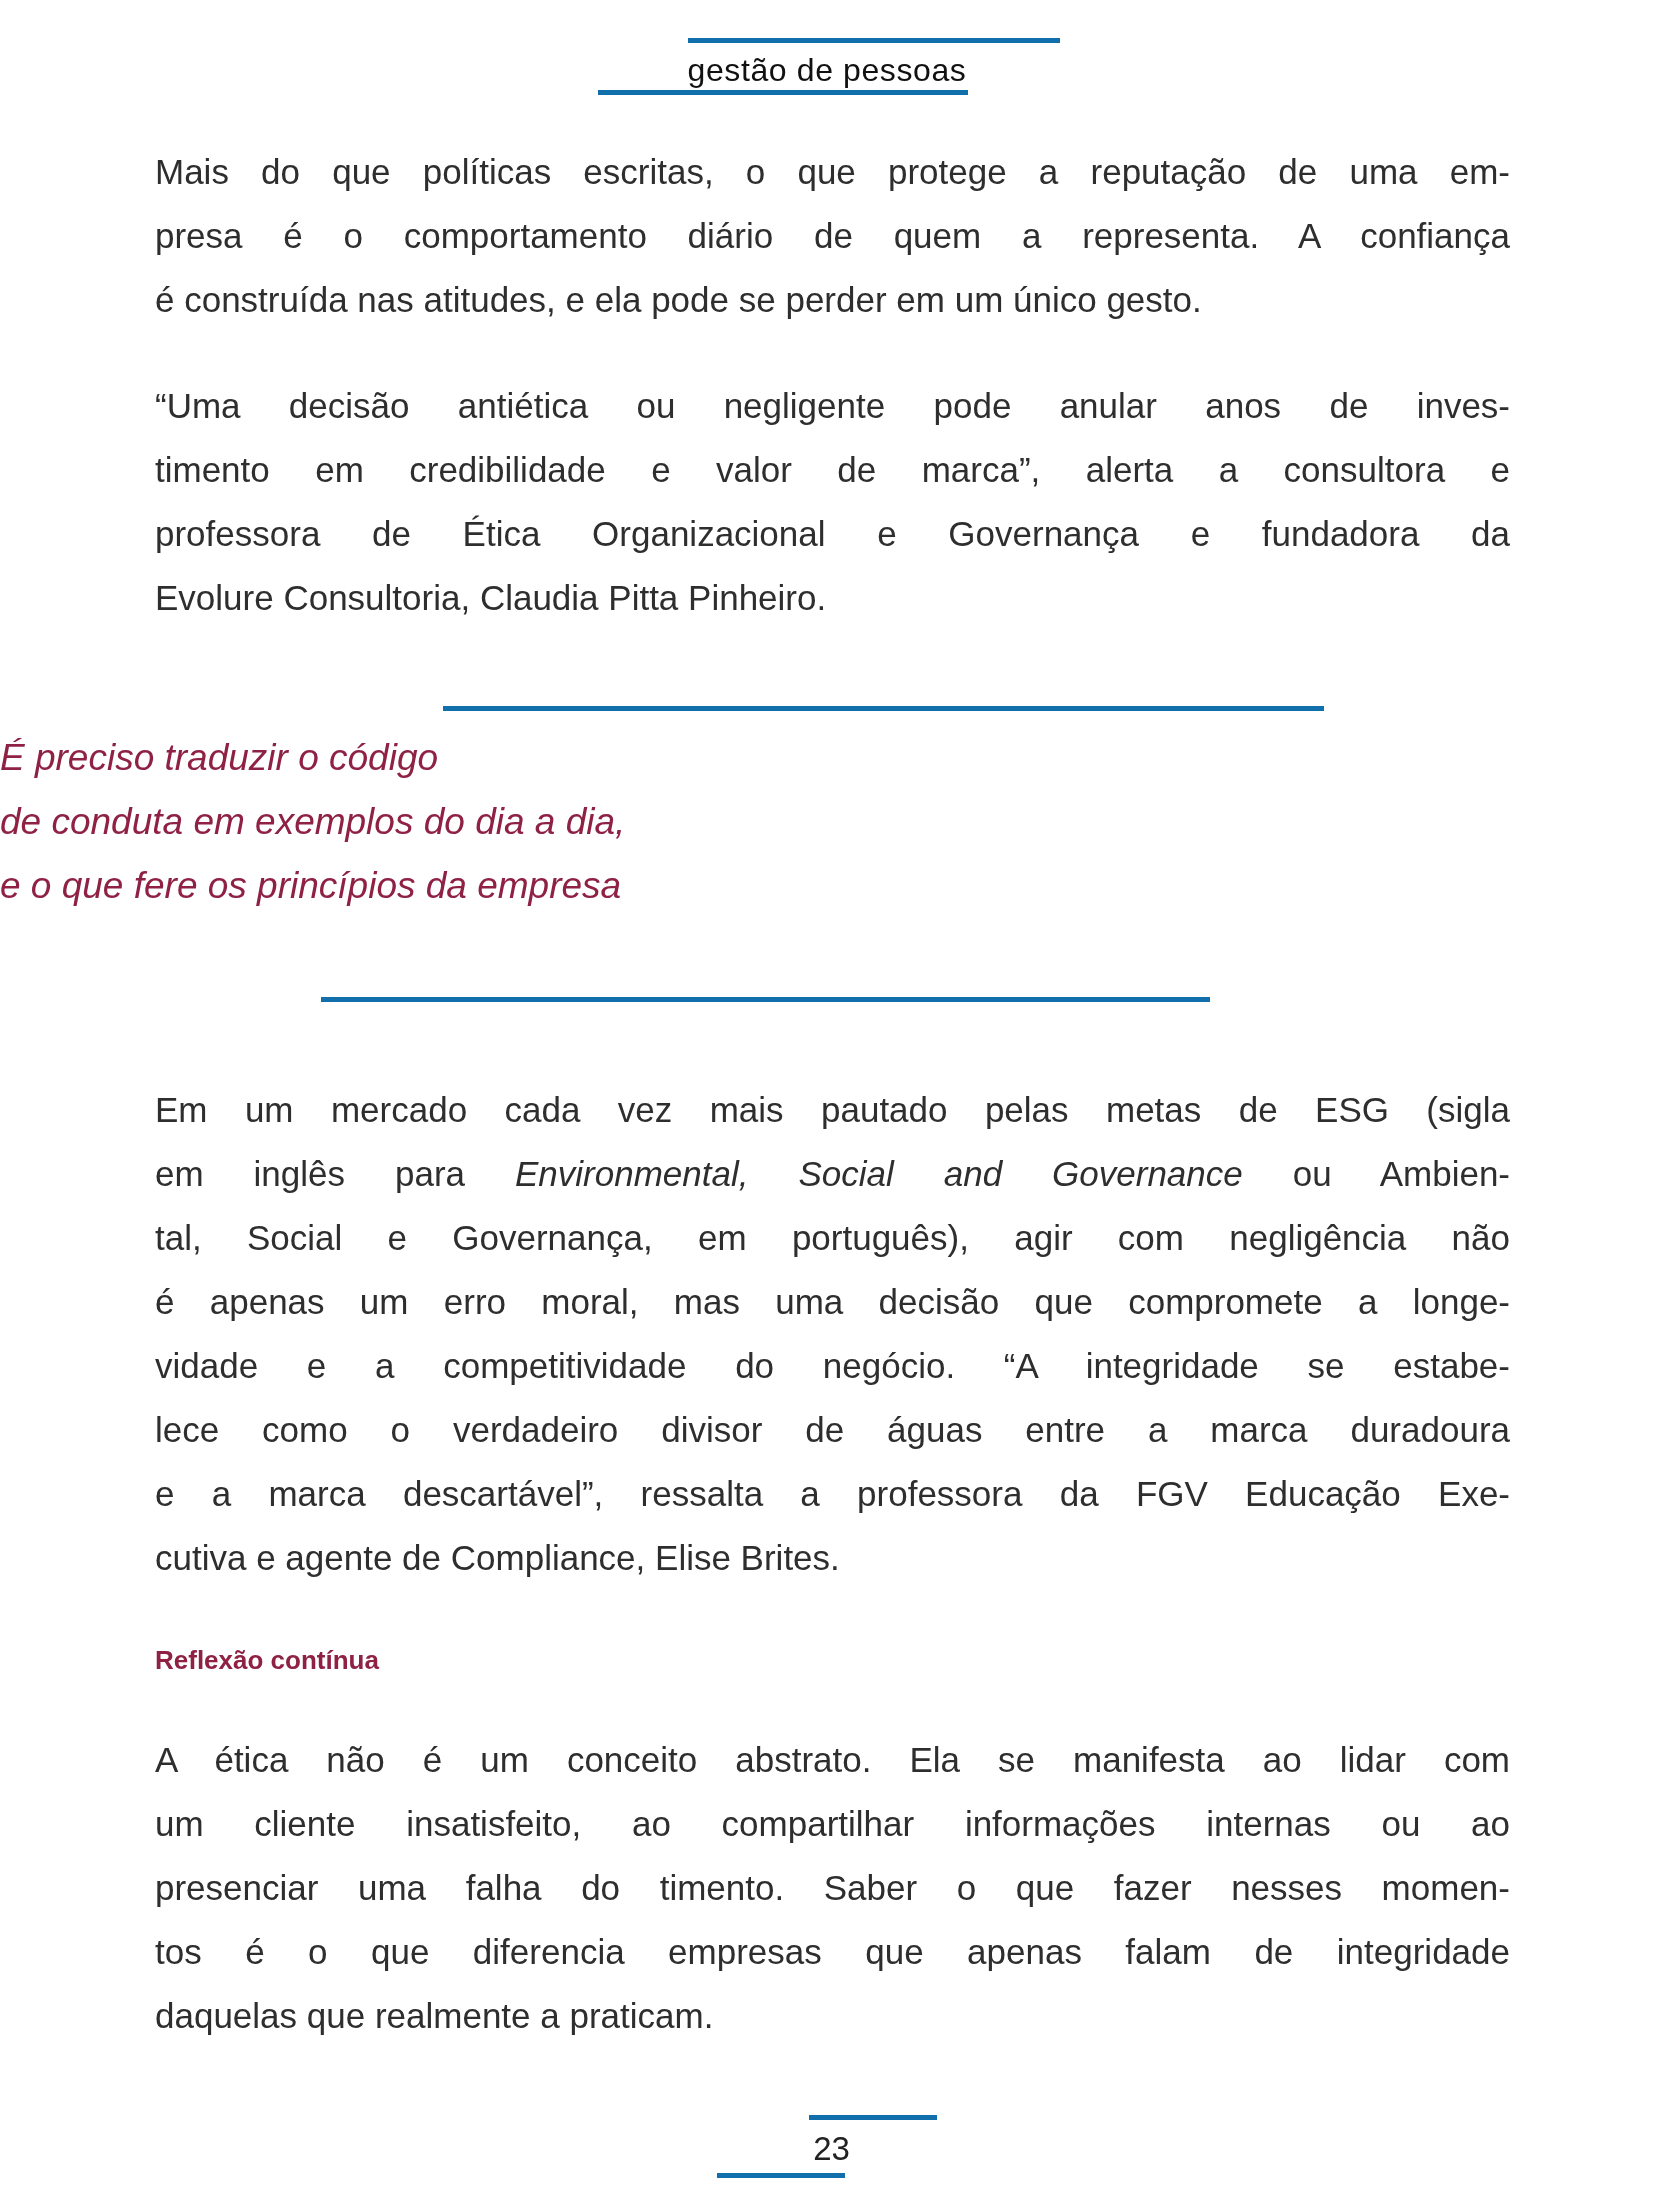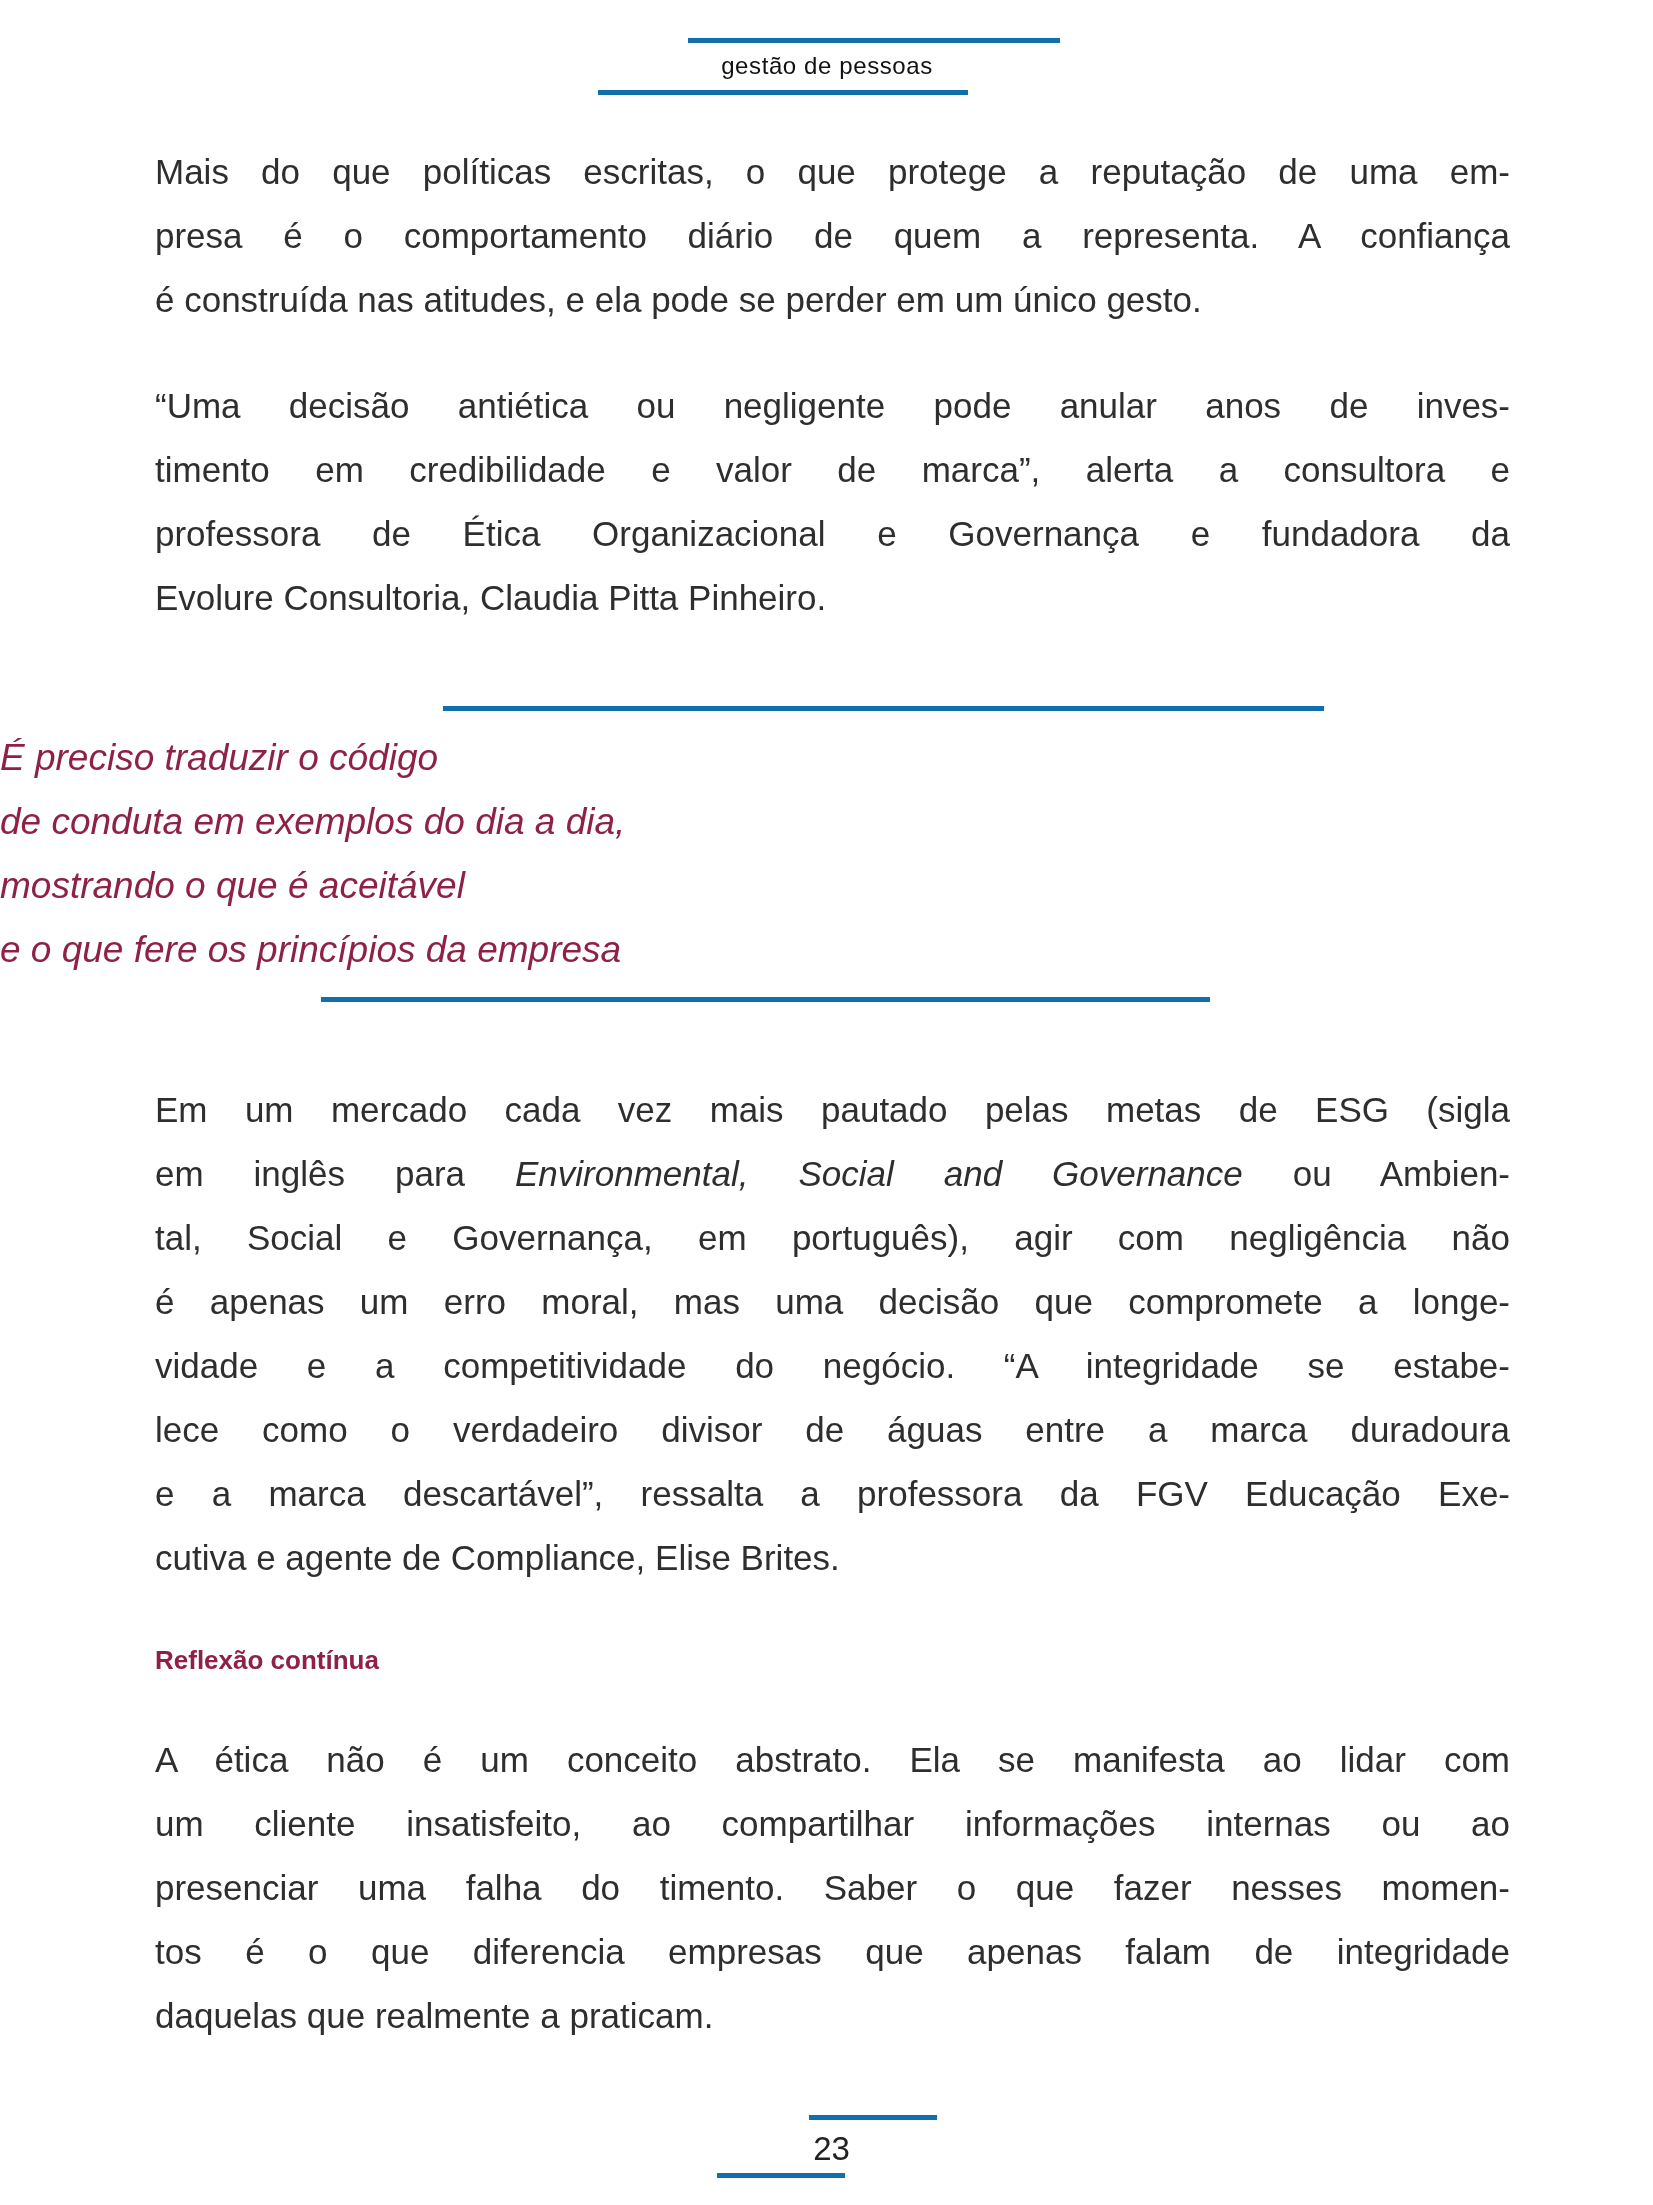--- a/index.html
+++ b/index.html
@@ -20,21 +20,21 @@
   .rule{
     position:absolute;
     height:5px;
     background:var(--accent-blue);
   }
   .header-label{
     position:absolute;
     left:0; right:0;
     top:52px;
     text-align:center;
-    font-size:24px;
+    font-size:32px;
     letter-spacing:0.6px;
     color:#111111;
   }
   .para{
     position:absolute;
     left:155px;
     width:1355px;
     font-size:35px;
     line-height:64px;
     color:var(--body-text);
@@ -94,21 +94,20 @@
       <div class="text-line">timento em credibilidade e valor de marca”, alerta a consultora e</div>
       <div class="text-line">professora de Ética Organizacional e Governança e fundadora da</div>
       <div class="text-line last">Evolure Consultoria, Claudia Pitta Pinheiro.</div>
     </div>
 
   <div class="rule" style="left:443px; top:706px; width:881px;"></div>
 
   <div class="pull-quote" style="top:726px;">
       <div class="text-line">É preciso traduzir o código</div>
       <div class="text-line">de conduta em exemplos do dia a dia,</div>
-      <div class="text-line">mostrando o que é aceitável</div>
       <div class="text-line last">e o que fere os princípios da empresa</div>
     </div>
 
   <div class="rule" style="left:321px; top:997px; width:889px;"></div>
 
   <div class="para" style="top:1078px;">
       <div class="text-line">Em um mercado cada vez mais pautado pelas metas de ESG (sigla</div>
       <div class="text-line">em inglês para <em>Environmental, Social and Governance</em> ou Ambien-</div>
       <div class="text-line">tal, Social e Governança, em português), agir com negligência não</div>
       <div class="text-line">é apenas um erro moral, mas uma decisão que compromete a longe-</div>

